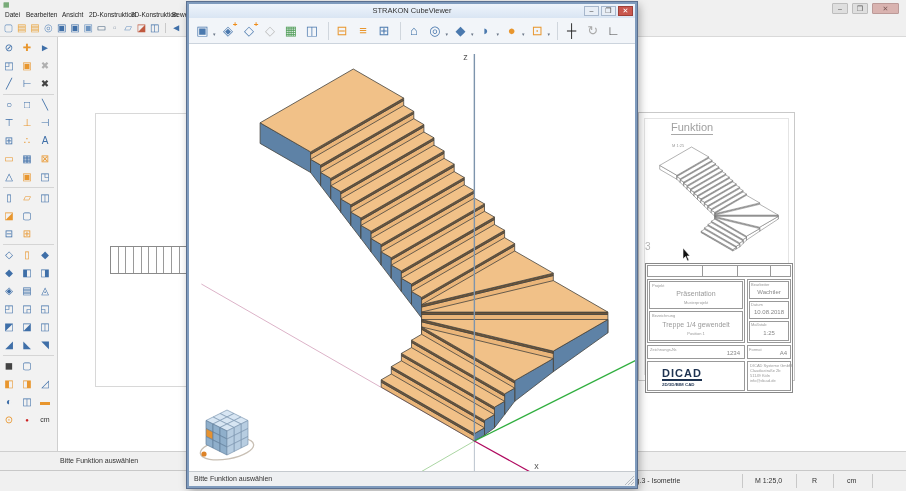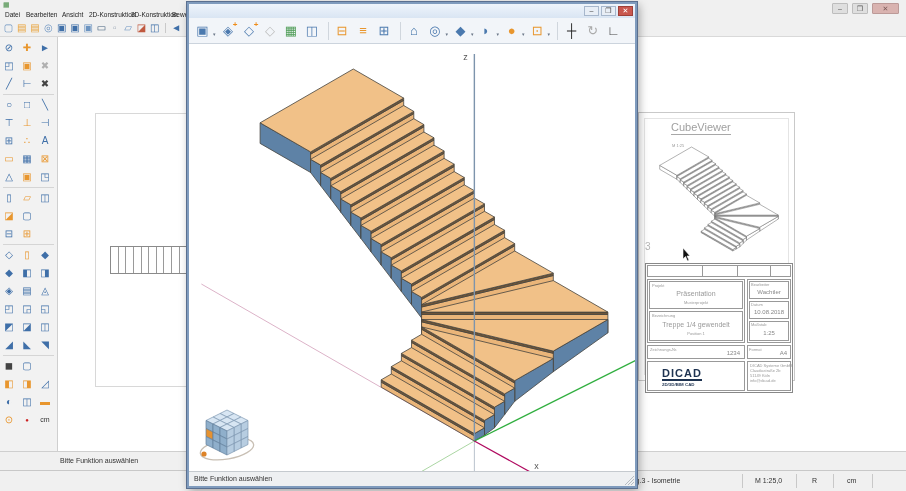--- a/index.html
+++ b/index.html
@@ -219,21 +219,21 @@
       <div></div>
       <div></div>
       <div></div>
       <div></div>
       <div></div>
       <div style="border-right:1px dashed #9a9a9a;"></div>
   </div>
 
   <div id="sheet-right">
     <div class="inframe"></div>
-    <div id="iso-title">CubeViewer</div>
+    <div id="iso-title">Funktion</div>
     <div id="iso-scale"><span class="tiny">M 1:25</span></div>
     <svg id="mini-stair" width="136" height="110" viewBox="0 0 136 110" style="position:absolute;left:12px;top:32px;">
         <polygon points="8.7,20.4 25.9,30.3 25.9,34.3 8.7,24.3" fill="#ffffff" stroke="#666666" stroke-width="0.5" stroke-linejoin="round"></polygon>
         <polygon points="57.7,12.7 25.9,31.1 25.9,34.3 57.7,15.9" fill="#ffffff" stroke="#666666" stroke-width="0.5" stroke-linejoin="round"></polygon>
         <polygon points="57.7,11.9 25.9,30.3 25.9,31.1 57.7,12.7" fill="#ffffff" stroke="#666666" stroke-width="0.5" stroke-linejoin="round"></polygon>
         <polygon points="40.5,2.0 57.7,11.9 25.9,30.3 8.7,20.4" fill="#ffffff" stroke="#666666" stroke-width="0.5" stroke-linejoin="round"></polygon>
         <polygon points="25.9,31.7 29.3,33.7 29.3,37.6 25.9,34.3" fill="#ffffff" stroke="#666666" stroke-width="0.5" stroke-linejoin="round"></polygon>
         <polygon points="61.1,16.1 29.3,34.4 29.3,37.6 61.1,19.3" fill="#ffffff" stroke="#666666" stroke-width="0.5" stroke-linejoin="round"></polygon>
         <polygon points="61.1,15.3 29.3,33.7 29.3,34.4 61.1,16.1" fill="#ffffff" stroke="#666666" stroke-width="0.5" stroke-linejoin="round"></polygon>
         <polygon points="57.7,13.3 61.1,15.3 29.3,33.7 25.9,31.7" fill="#ffffff" stroke="#666666" stroke-width="0.5" stroke-linejoin="round"></polygon>
@@ -375,20 +375,21 @@
     <div class="fld" style="left:755px;">M 1:25,0</div>
     <div class="div" style="left:796px;"></div>
     <div class="fld" style="left:812px;">R</div>
     <div class="div" style="left:833px;"></div>
     <div class="fld" style="left:847px;">cm</div>
     <div class="div" style="left:872px;"></div>
   </div>
 
   <div id="cubewin">
     <div id="cv-titlebar">
+      <div id="cv-title">STRAKON CubeViewer</div>
       <div class="cvbtn" style="right:36px;">–</div>
       <div class="cvbtn" style="right:19px;">❐</div>
       <div class="cvbtn" id="cv-close" style="right:2px;">✕</div>
     </div>
     <div id="cv-toolbar">
         <div class="cbtn" style="color: rgb(75, 121, 174);">▣</div>
         <span class="caret">▾</span>
         <div class="cbtn" style="color: rgb(75, 121, 174);">◈<span class="plus">+</span></div>
         <div class="cbtn" style="color: rgb(75, 121, 174);">◇<span class="plus">+</span></div>
         <div class="cbtn" style="color: rgb(188, 188, 188);">◇</div>

